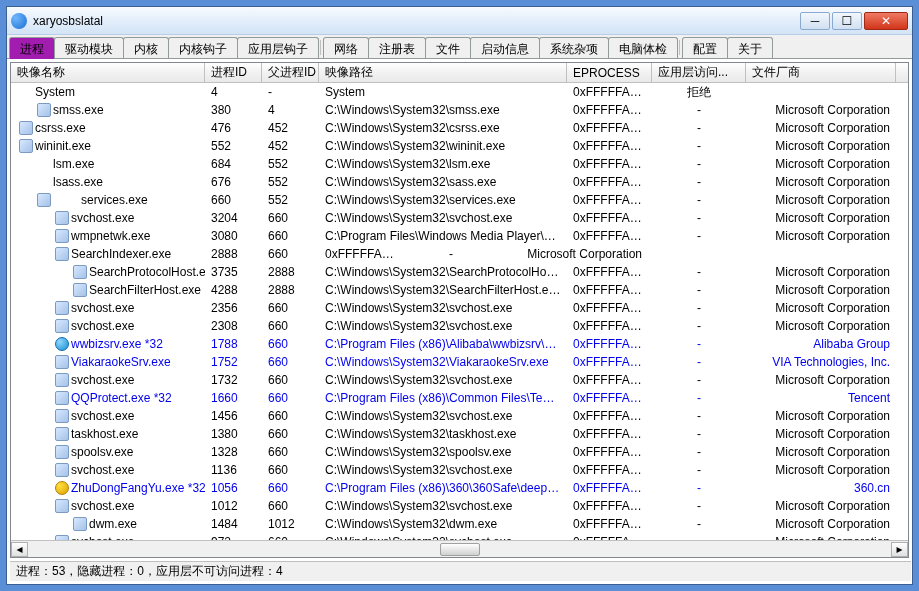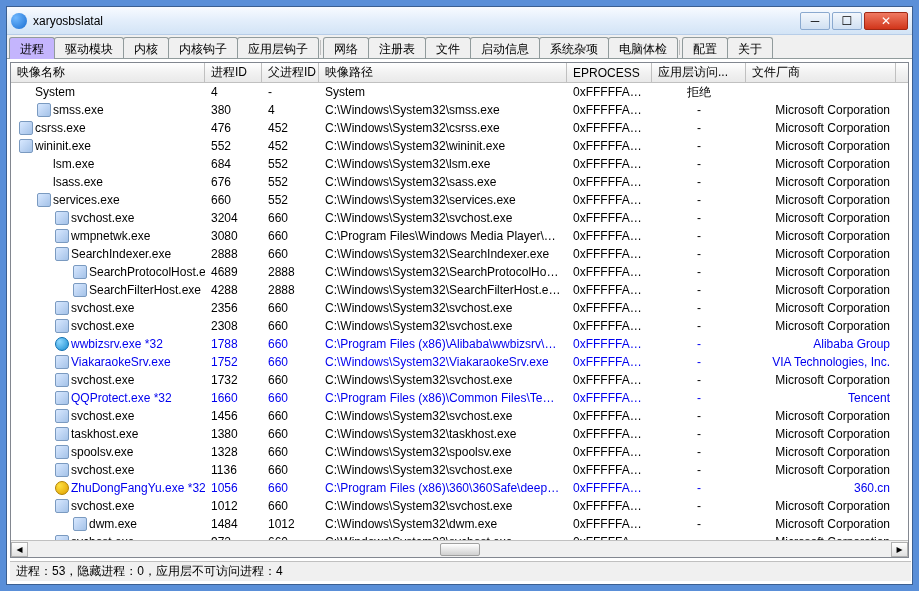--- a/index.html
+++ b/index.html
@@ -6,21 +6,21 @@
 body { background: #5a8fd8; padding: 6px; }
 .window { width: 907px; height: 579px; background: #fff; border: 1px solid #3b5f91; position: relative; display: flex; flex-direction: column; }
 .titlebar { height: 28px; background: linear-gradient(#f8fbff, #e3eefb, #d3e4f6); display: flex; align-items: center; padding: 0 4px; border-bottom: 1px solid #b7cde8; }
 .titlebar-icon { width: 16px; height: 16px; margin-right: 6px; background: radial-gradient(circle at 30% 30%, #6fb8ff, #1a6dd0); border-radius: 50%; }
 .titlebar-text { flex: 1; color: #000; }
 .win-buttons { display: flex; gap: 2px; }
 .win-btn { width: 30px; height: 18px; background: linear-gradient(#f3f7fc, #d0e0f2); border: 1px solid #8aa9cf; border-radius: 2px; display: flex; align-items: center; justify-content: center; cursor: pointer; }
 .win-btn.close { width: 44px; background: linear-gradient(#ef7a63, #d1351a); border-color: #a02815; color: #fff; }
 .tabbar { height: 24px; background: #f0f0f0; border-bottom: 1px solid #919b9c; display: flex; padding-left: 2px; padding-top: 2px; }
 .tab { padding: 3px 10px; border: 1px solid #919b9c; border-bottom: none; background: #f0f0f0; margin-right: -1px; cursor: pointer; border-radius: 3px 3px 0 0; position: relative; }
-.tab.active { background: #c4b5fd; z-index: 2; padding-bottom: 4px; margin-bottom: -1px; }
+.tab.active { background: #a21caf; z-index: 2; padding-bottom: 4px; margin-bottom: -1px; }
 .tab-sep { border-left: 1px solid #c0c0c0; margin: 3px 2px; }
 .content { flex: 1; background: #fff; display: flex; flex-direction: column; overflow: hidden; border: 1px solid #828790; margin: 3px; }
 .header-row { display: flex; background: linear-gradient(#fff, #f2f2f2, #e9e9e9); border-bottom: 1px solid #c0c0c0; height: 20px; flex-shrink: 0; }
 .header-cell { border-right: 1px solid #c0c0c0; padding: 2px 6px; overflow: hidden; white-space: nowrap; display: flex; align-items: center; }
 .table-body { flex: 1; overflow-y: scroll; overflow-x: hidden; }
 .row { display: flex; height: 18px; align-items: center; cursor: default; }
 .cell { padding: 1px 6px; overflow: hidden; white-space: nowrap; text-overflow: ellipsis; }
 .icon-cell { width: 18px; display: inline-flex; align-items: center; justify-content: center; flex-shrink: 0; }
 .proc-icon { width: 14px; height: 14px; background: linear-gradient(135deg, #d8e8ff, #a4c2e8); border: 1px solid #7a9ac0; border-radius: 2px; }
 .proc-icon.alibaba { background: radial-gradient(circle at 30% 30%, #8fd8ff, #1a8dd0); border-radius: 50%; border-color: #0a6db0; }
@@ -164,21 +164,21 @@
             <span>lsass.exe</span>
           </div>
           <div class="cell c-pid">676</div>
           <div class="cell c-ppid">552</div>
           <div class="cell c-path">C:\Windows\System32\sass.exe</div>
           <div class="cell c-eproc">0xFFFFFA8...</div>
           <div class="cell c-access">-</div>
           <div class="cell c-vendor">Microsoft Corporation</div>
         </div>
         <div class="row">
-          <div class="cell c-name" style="padding-left: 24px;">
+          <div class="cell c-name" style="padding-left: 24px; gap: 28px;">
             <span class="icon-cell">
               <span class="proc-icon "></span>
             </span>
             <span>services.exe</span>
           </div>
           <div class="cell c-pid">660</div>
           <div class="cell c-ppid">552</div>
           <div class="cell c-path">C:\Windows\System32\services.exe</div>
           <div class="cell c-eproc">0xFFFFFA8...</div>
           <div class="cell c-access">-</div>
@@ -214,33 +214,32 @@
         </div>
         <div class="row">
           <div class="cell c-name" style="padding-left: 42px;">
             <span class="icon-cell">
               <span class="proc-icon "></span>
             </span>
             <span>SearchIndexer.exe</span>
           </div>
           <div class="cell c-pid">2888</div>
           <div class="cell c-ppid">660</div>
-          <div class="cell c-path">C:\Windows\System32\SearchIndexer.exe</div>
           <div class="cell c-eproc">0xFFFFFA8...</div>
           <div class="cell c-access">-</div>
           <div class="cell c-vendor">Microsoft Corporation</div>
         </div>
         <div class="row">
           <div class="cell c-name" style="padding-left: 60px;">
             <span class="icon-cell">
               <span class="proc-icon "></span>
             </span>
             <span>SearchProtocolHost.exe</span>
           </div>
-          <div class="cell c-pid">4689</div>
+          <div class="cell c-pid">3735</div>
           <div class="cell c-ppid">2888</div>
           <div class="cell c-path">C:\Windows\System32\SearchProtocolHost...</div>
           <div class="cell c-eproc">0xFFFFFA8...</div>
           <div class="cell c-access">-</div>
           <div class="cell c-vendor">Microsoft Corporation</div>
         </div>
         <div class="row">
           <div class="cell c-name" style="padding-left: 60px; justify-content: space-between;">
             <span class="icon-cell">
               <span class="proc-icon "></span>

